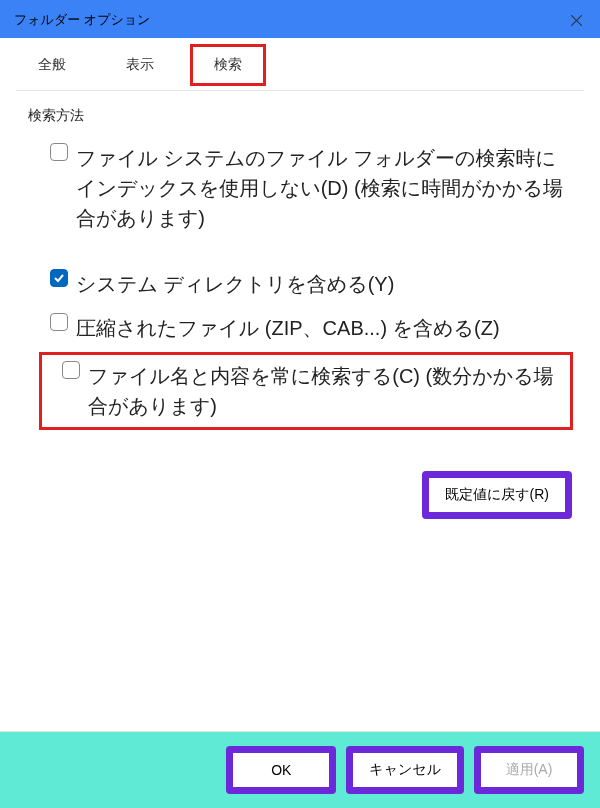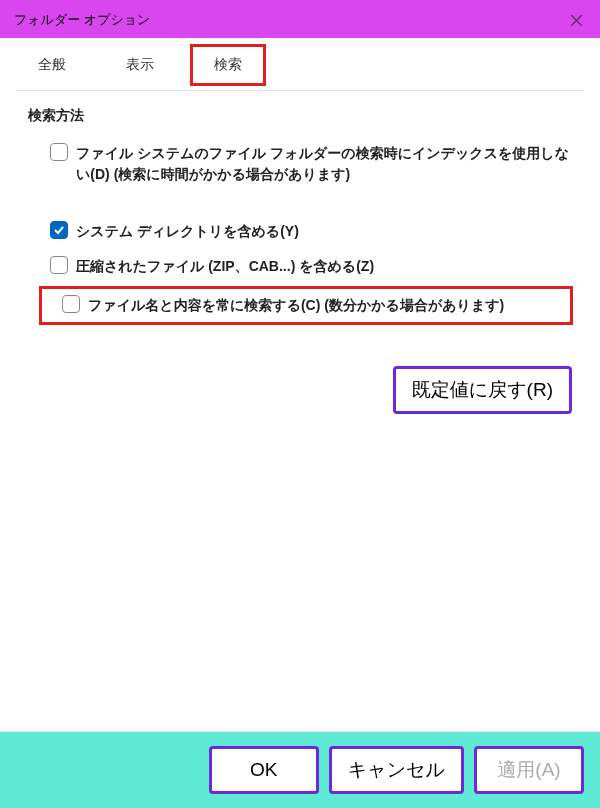--- a/index.html
+++ b/index.html
@@ -13,21 +13,21 @@
       background: #ffffff;
       width: 600px;
       height: 808px;
       position: relative;
     }
     .titlebar {
       display: flex;
       align-items: center;
       justify-content: space-between;
       padding: 10px 14px 8px 14px;
-      background: #d946ef;
+      background: #3b82f6;
     }
     .titlebar-title {
       font-size: 13px;
       color: #000;
     }
     .close-btn {
       width: 20px;
       height: 20px;
       display: flex;
       align-items: center;
@@ -56,21 +56,20 @@
     }
     .tab.highlighted {
       outline: 3px solid #e02020;
       outline-offset: -1px;
     }
     .content {
       padding: 16px 28px 0 28px;
     }
     .section {
       margin-bottom: 22px;
-      font-weight: bold;
     }
     .section-title {
       font-size: 14px;
       color: #222;
       margin-bottom: 14px;
     }
     .option-row {
       display: flex;
       align-items: flex-start;
       padding: 4px 0 10px 22px;
@@ -96,36 +95,36 @@
     }
     .checkbox.checked {
       background: #0067c0;
       border-color: #0067c0;
     }
     .checkbox.checked svg {
       width: 12px;
       height: 12px;
     }
     .option-label {
-      font-size: 14px;
+      font-size: 20px;
       color: #222;
       line-height: 1.5;
       padding-top: 0;
     }
     .restore-row {
       display: flex;
       justify-content: flex-end;
       padding: 20px 0 0 0;
     }
     .btn {
       min-width: 110px;
       padding: 8px 16px;
-      font-size: 19px;
+      font-size: 14px;
       background: #ffffff;
-      border: 3px solid #6d28d9;
+      border: 7px solid #6d28d9;
       border-radius: 4px;
       cursor: pointer;
       font-family: inherit;
     }
     .btn.disabled {
       color: #aaa;
       cursor: default;
     }
     .button-bar {
       position: absolute;

